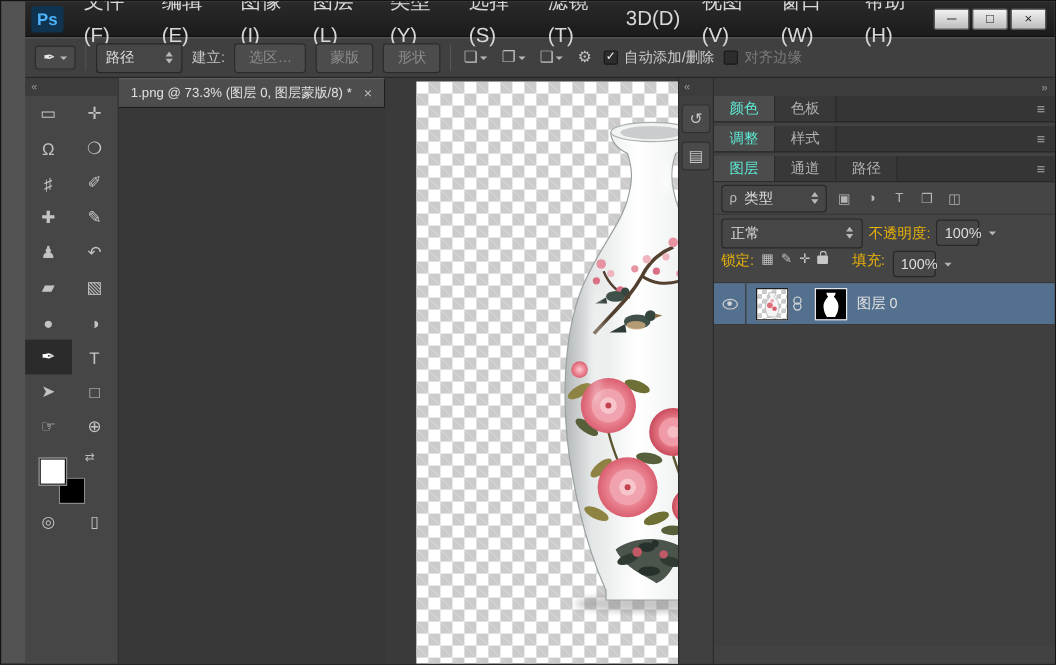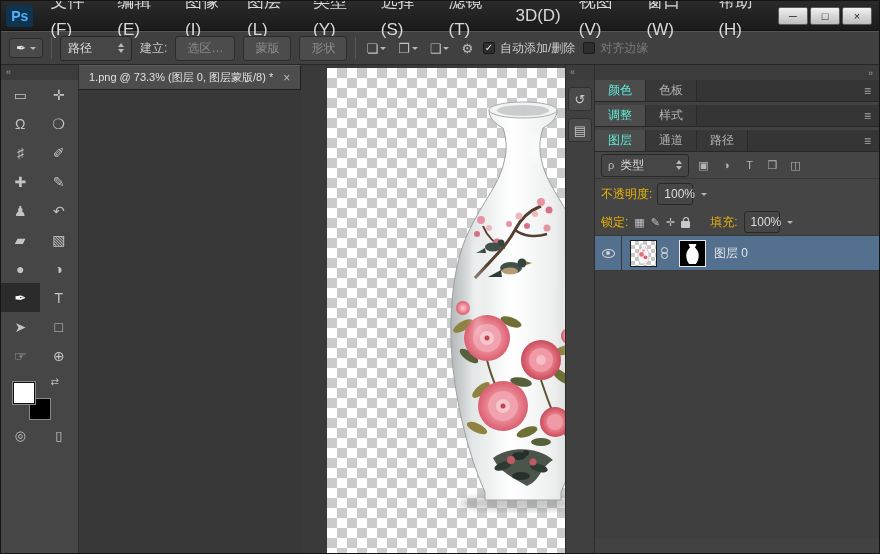--- a/index.html
+++ b/index.html
@@ -1,18 +1,18 @@
 <!DOCTYPE html>
 <html><head>
 <meta charset="utf-8">
 <style>
   * { margin:0; padding:0; box-sizing:border-box; }
   body { background:#222; font-family:"Liberation Sans","DejaVu Sans",sans-serif; }
   .app { width:880px; height:554px; background:#535353; position:relative; overflow:hidden;
-         border:1px solid #141414; color:#ccc; user-select:none; }
+         border:1px solid #141414; color:#ccc; user-select:none;padding-left:20px; }
 
   
   .menubar { height:30px; background:linear-gradient(#2a2a2a,#1b1b1b); display:flex; align-items:center;
              padding:0 5px; border-bottom:1px solid #101010; }
   .ps-logo { width:30px; height:22px; background:#10344f; color:#4db3ff; font-weight:bold; font-size:14px;
              display:flex; align-items:center; justify-content:center; border-radius:3px; margin-right:8px; }
   .menus { display:flex; align-items:center; }
   .menu-item { padding:0 9px; font-size:17px; color:#d8d8d8; line-height:28px; cursor:default; }
   .win-controls { margin-left:auto; display:flex; gap:2px; padding-right:2px; }
   .win-btn { width:30px; height:18px; background:linear-gradient(#f2f2f2,#bdbdbd); color:#222; border:1px solid #5a5a5a;
@@ -94,21 +94,21 @@
   .layers-group { flex:1; display:flex; flex-direction:column; margin-bottom:16px; }
   .layers-body { flex:1; background:#454545; display:flex; flex-direction:column; }
   .filter-row { height:27px; display:flex; align-items:center; gap:6px; padding:0 6px; border-bottom:1px solid #383838; }
   .dropdown.filter { width:88px; padding:2px 6px; }
   .f-icon { color:#bbb; font-size:11px; }
   .type-ic { width:17px; height:17px; display:flex; align-items:center; justify-content:center; color:#b5b5b5; font-size:11px; }
   .blend-row { height:30px; display:flex; align-items:center; gap:5px; padding:0 6px; }
   .dropdown.blend { width:118px; padding:3px 7px; }
   .dropdown.mini { width:36px; padding:3px 6px; }
   .lbl { color:#eab308; }
-  .lock-row { height:27px; display:flex; align-items:center; gap:6px; padding:0 6px; border-bottom:1px solid #383838; }
+  .lock-row { height:27px; display:flex; align-items:flex-start; gap:6px; padding:0 6px; border-bottom:1px solid #383838; }
   .lock-ic { color:#c0c0c0; font-size:11px; }
   .lock-shape { width:9px; height:7px; background:#c8c8c8; border-radius:1px; position:relative; margin-top:4px; }
   .lock-shape::before { content:''; position:absolute; top:-4px; left:1.5px; width:4px; height:4px;
                         border:1.5px solid #c8c8c8; border-bottom:none; border-radius:3px 3px 0 0; }
   .lock-row .lbl.fill { margin-left:14px; }
 
   .layer-row { height:35px; display:flex; align-items:center; border-bottom:1px solid #3a3a3a; }
   .layer-row.selected { background:#54708f; }
   .eye-cell { width:27px; align-self:stretch; display:flex; align-items:center; justify-content:center;
               border-right:1px solid #383838; }
@@ -437,20 +437,24 @@
               <span class="updown"></span>
             </div>
             <span class="type-ic">▣</span>
             <span class="type-ic">◑</span>
             <span class="type-ic">T</span>
             <span class="type-ic">❒</span>
             <span class="type-ic">◫</span>
           </div>
 
           <div class="blend-row">
+            <div class="dropdown blend">
+              <span>正常</span>
+              <span class="updown"></span>
+            </div>
             <span class="lbl">不透明度:</span>
             <div class="dropdown mini">
               <span>100%</span>
               <span class="caret"></span>
             </div>
           </div>
 
           <div class="lock-row">
             <span class="lbl">锁定:</span>
             <span class="lock-ic">▦</span>

